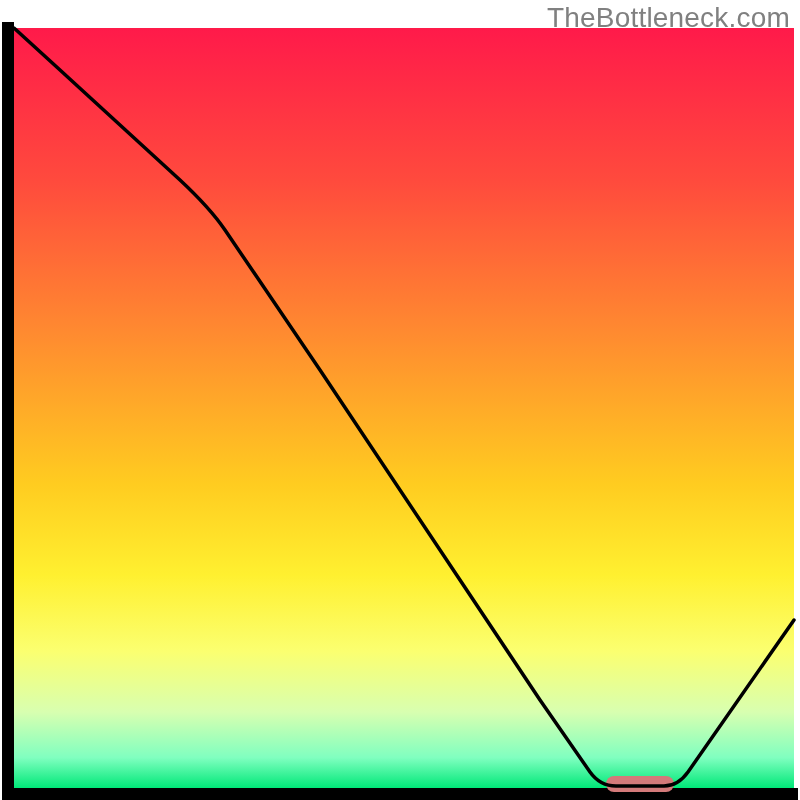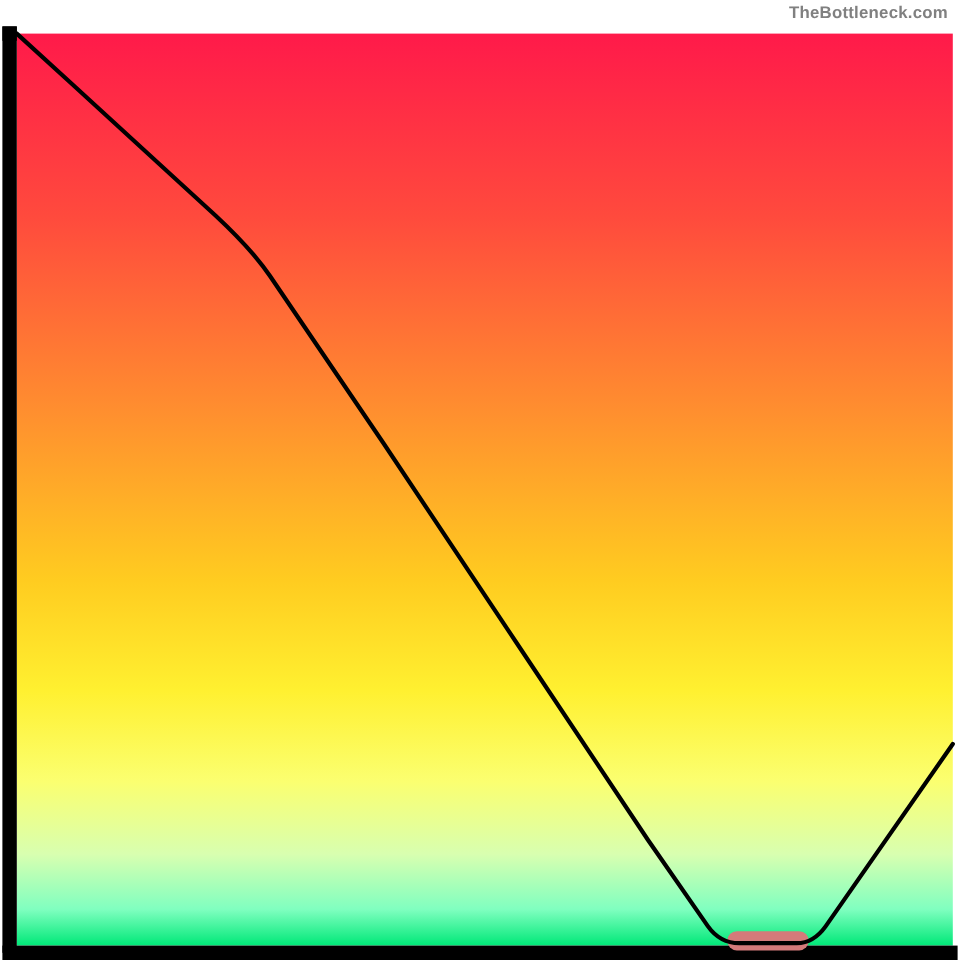--- a/index.html
+++ b/index.html
@@ -13,22 +13,22 @@
   .container {
     position: relative;
     width: 800px;
     height: 800px;
   }
   .watermark {
     position: absolute;
     top: 2px;
     right: 10px;
     color: #808080;
-    font-size: 14px;
-    font-weight: 700;
+    font-size: 28px;
+    font-weight: 400;
     letter-spacing: 0.2px;
   }
   svg {
     display: block;
   }
 </style>
 </head>
 <body>
 
 <div class="container">

